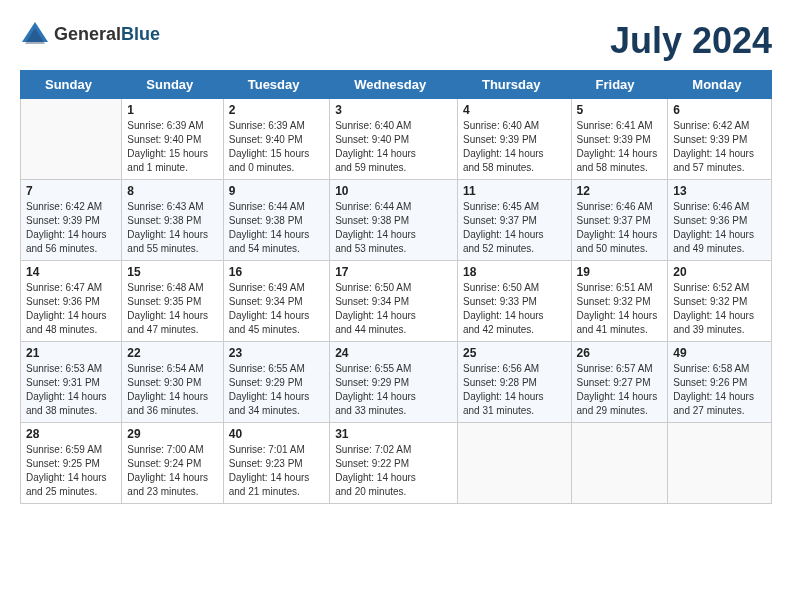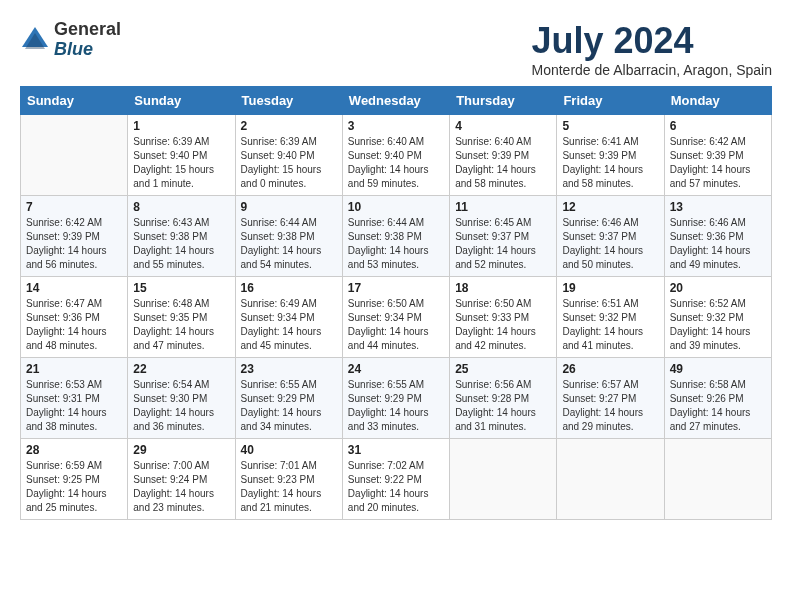--- a/index.html
+++ b/index.html
@@ -15,33 +15,31 @@
       justify-content: space-between;
       align-items: flex-start;
       margin-bottom: 8px;
     }
     .logo {
       display: flex;
       align-items: center;
     }
     .logo-text {
       display: flex;
-      flex-direction: column;
       line-height: 1.1;
     }
     .logo-general {
       font-size: 18px;
       font-weight: bold;
       color: #333;
     }
     .logo-blue {
       font-size: 18px;
       font-weight: bold;
       color: #1a5276;
-      font-style: italic;
     }
     .logo-icon {
       width: 30px;
       height: 30px;
       margin-right: 4px;
     }
     .title-block {
       text-align: left;
     }
     .month-title {
@@ -55,21 +53,21 @@
     }
     table {
       width: 100%;
       border-collapse: collapse;
       font-size: 11px;
     }
     thead tr th {
       background-color: #2e75b6;
       color: #fff;
       text-align: left;
-      padding: 6px 6px;
+      padding: 6px 24px;
       font-size: 13px;
       font-weight: bold;
       border: 1px solid #2e75b6;
     }
     tbody tr td {
       border: 1px solid #ccc;
       vertical-align: top;
       padding: 4px 5px;
       height: 80px;
       background: #fff;
@@ -101,21 +99,20 @@
       <polygon points="15,2 28,22 2,22" fill="#2e75b6"></polygon>
       <polygon points="15,8 25,24 5,24" fill="#1a3a5c" opacity="0.4"></polygon>
     </svg>
     <div class="logo-text">
       <span class="logo-general">General</span>
       <span class="logo-blue">Blue</span>
     </div>
   </div>
   <div class="title-block">
     <div class="month-title">July 2024</div>
-    <div class="location">Monterde de Albarracin, Aragon, Spain</div>
   </div>
 </div>
 
 <table>
   <thead>
     <tr>
     <th>Sunday</th>
         <th>Sunday</th>
         <th>Tuesday</th>
         <th>Wednesday</th>

